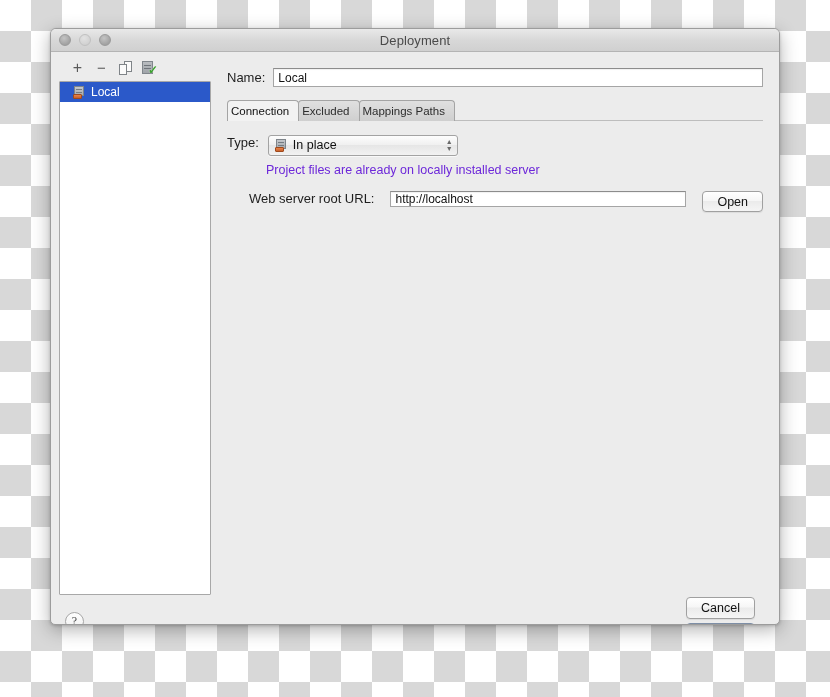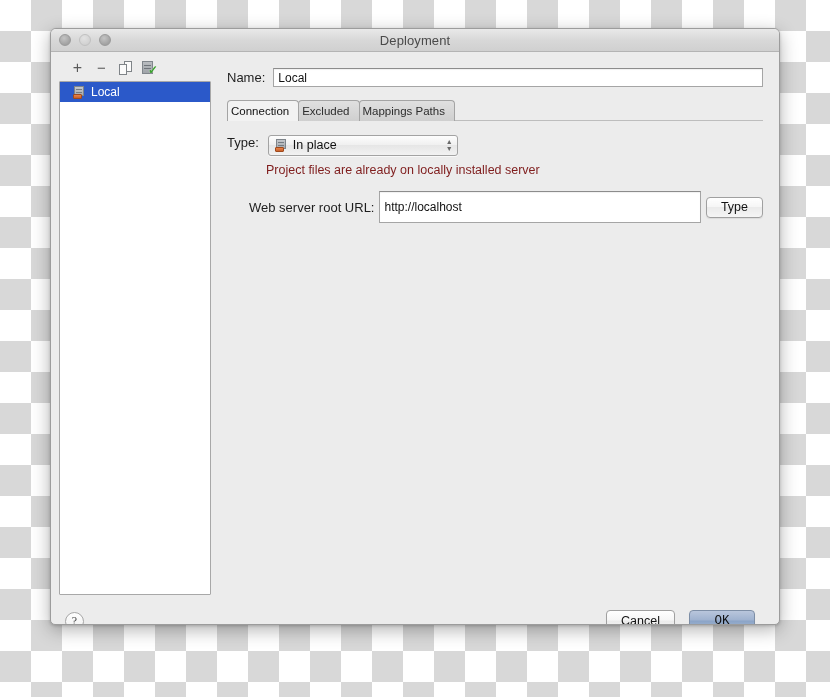--- a/index.html
+++ b/index.html
@@ -296,21 +296,21 @@
     gap: 2px;
     color: #6a6a6a;
   }
   .stepper span {
     font-size: 7px;
     line-height: 5px;
   }
 
   .hint {
     font-size: 12.5px;
-    color: #7f1d1d;
+    color: #6d28d9;
     margin: 7px 0 0 39px;
   }
 
   .group-head {
     display: flex;
     align-items: center;
     gap: 7px;
     margin-top: 16px;
   }
   .group-head .gh-text {
@@ -319,28 +319,28 @@
     white-space: nowrap;
   }
   .group-head .gh-line {
     flex: 1;
     height: 1px;
     background: #c4c4c4;
   }
 
   .url-row {
     display: flex;
-    align-items: center;
-    gap: 5px;
+    align-items: flex-start;
+    gap: 16px;
     margin-top: 14px;
     padding-left: 22px;
   }
   .url-input {
     flex: 1;
-    height: 32px;
+    height: 16px;
   }
   .btn {
     height: 21px;
     min-width: 56px;
     padding: 0 14px;
     font-size: 12.5px;
     color: #131313;
     border: 1px solid #a0a0a0;
     border-radius: 4px;
     background: linear-gradient(to bottom, #ffffff 0%, #f6f6f6 45%, #ebebeb 50%, #f5f5f5 100%);
@@ -375,21 +375,21 @@
     background: linear-gradient(to bottom, #fdfdfd 0%, #f0f0f0 100%);
     display: flex;
     align-items: center;
     justify-content: center;
     font-size: 12px;
     color: #3b3b3b;
     box-shadow: 0 1px 1px rgba(0,0,0,0.08);
     box-sizing: border-box;
     font-family: "Liberation Serif", serif;
   }
-  .footer-actions { display: flex; gap: 14px; }
+  .footer-actions { display: flex; gap: 4px; flex-direction: column; }
   .footer-actions .btn { min-width: 66px; height: 22px; }
 </style>
 </head>
 <body>
 
 <div id="canvas">
 
   <div id="dialog">
 
     <div class="titlebar">
@@ -469,21 +469,21 @@
               </span>
             </div>
           </div>
 
           <div class="hint">Project files are already on locally installed server</div>
 
 
           <div class="url-row">
             <span class="field-label">Web server root URL:</span>
             <div class="text-input url-input">http://localhost</div>
-            <div class="btn">Type</div>
+            <div class="btn">Open</div>
           </div>
 
         </div>
       </div>
     </div>
 
     <div class="footer">
       <div class="help-btn">?</div>
       <div class="footer-actions">
         <div class="btn">Cancel</div>

